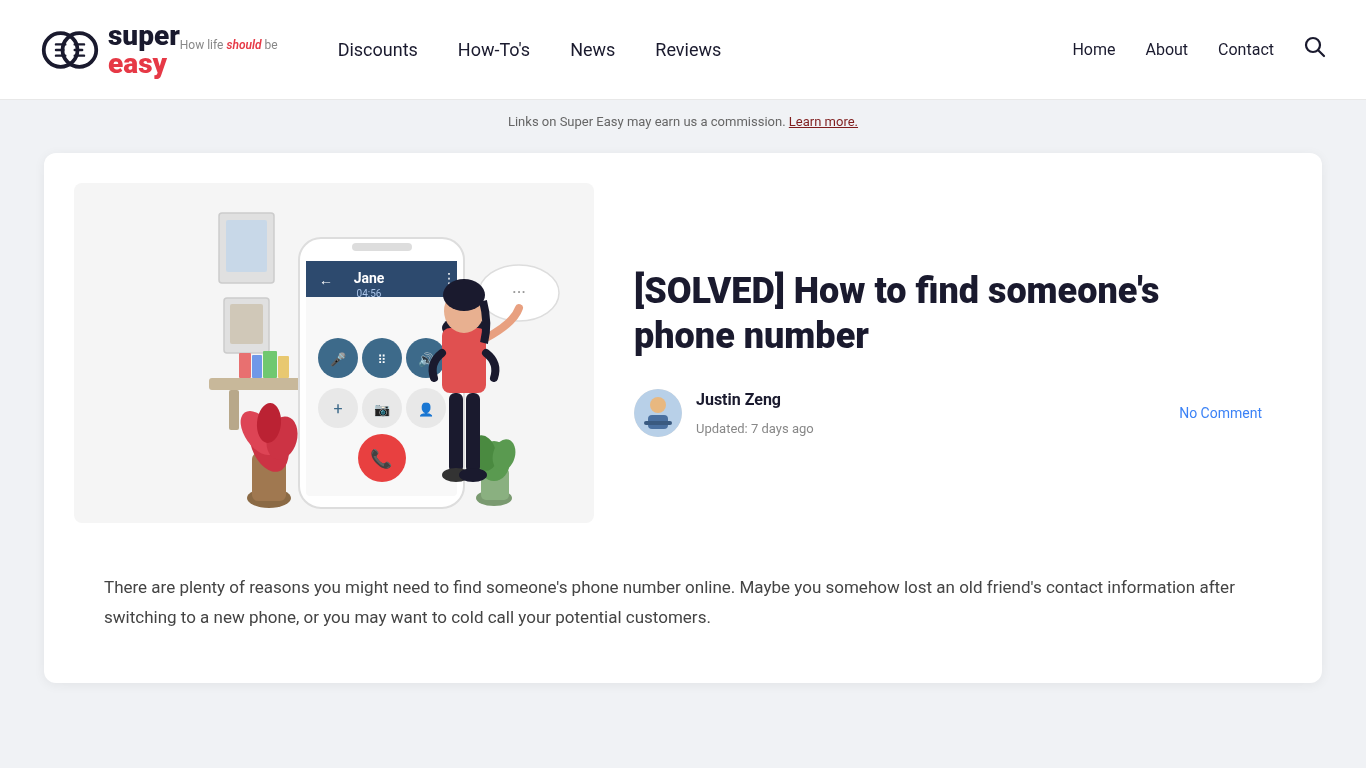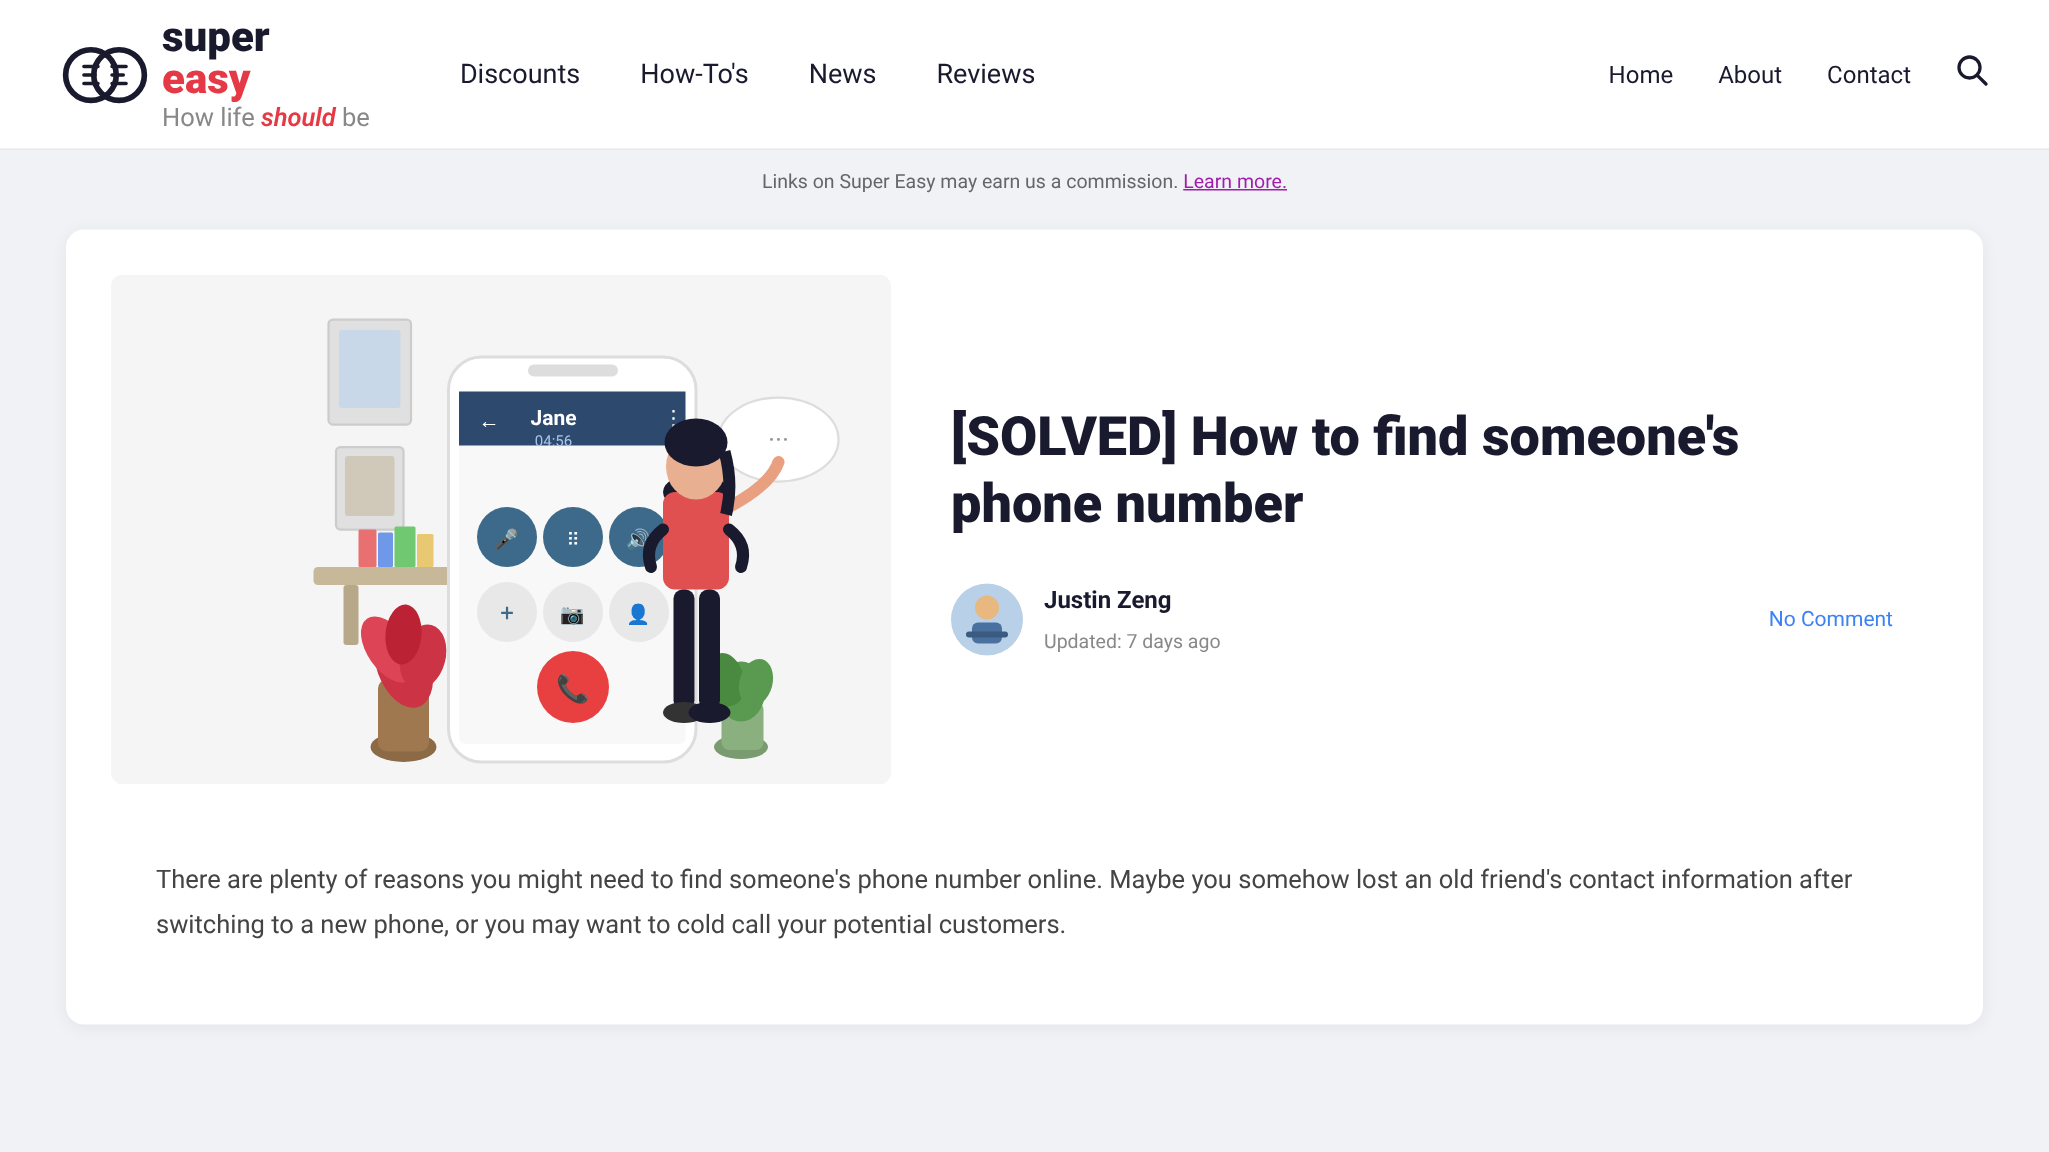--- a/index.html
+++ b/index.html
@@ -20,34 +20,34 @@
       align-items: center;
       gap: 8px;
       min-width: 200px;
     }
     .logo-icon {
       width: 60px;
       height: 60px;
     }
     .logo-text-area {
       display: flex;
-      flex-direction: column;
+      flex-direction: row;
     }
     .logo-title {
       font-size: 28px;
       font-weight: 900;
       color: #1a1a2e;
       line-height: 1;
     }
     .logo-title span.super { color: #1a1a2e; }
     .logo-title span.easy { color: #e63946; }
     .logo-subtitle {
-      font-size: 17px;
+      font-size: 12px;
       color: #888;
-      margin-top: 2px;
+      margin-top: 16px;
     }
     .logo-subtitle em { font-style: italic; color: #e63946; font-weight: 600; }
     .main-nav {
       display: flex;
       gap: 40px;
       margin-left: 60px;
     }
     .main-nav a {
       text-decoration: none;
       font-size: 18px;
@@ -74,21 +74,21 @@
     }
 
     
     .commission-bar {
       background: #f0f2f5;
       text-align: center;
       padding: 14px;
       font-size: 13px;
       color: #666;
     }
-    .commission-bar a { color: #a21caf; text-decoration: underline; }
+    .commission-bar a { color: #7f1d1d; text-decoration: underline; }
 
     
     .main-card {
       background: #fff;
       border-radius: 12px;
       margin: 10px 44px 30px 44px;
       overflow: hidden;
       box-shadow: 0 2px 12px rgba(0,0,0,0.06);
     }
 

